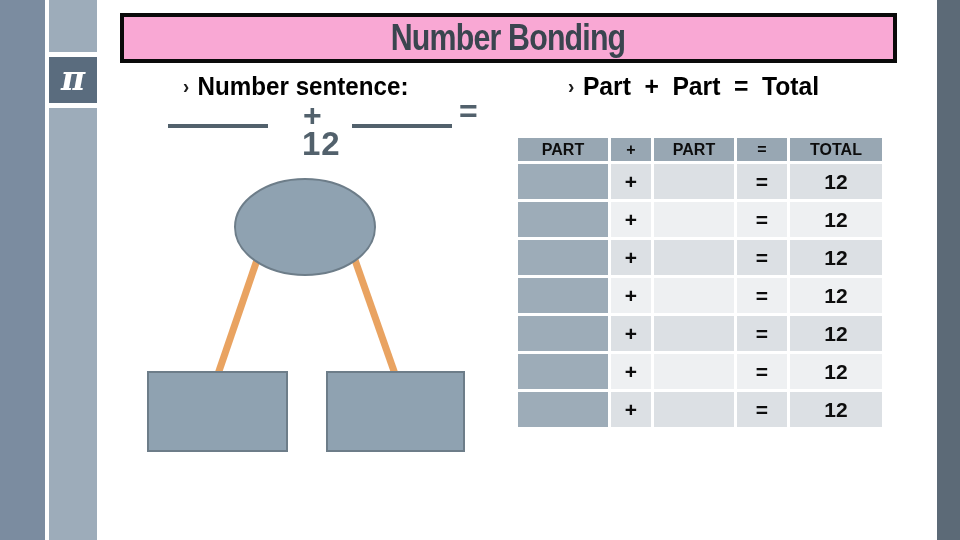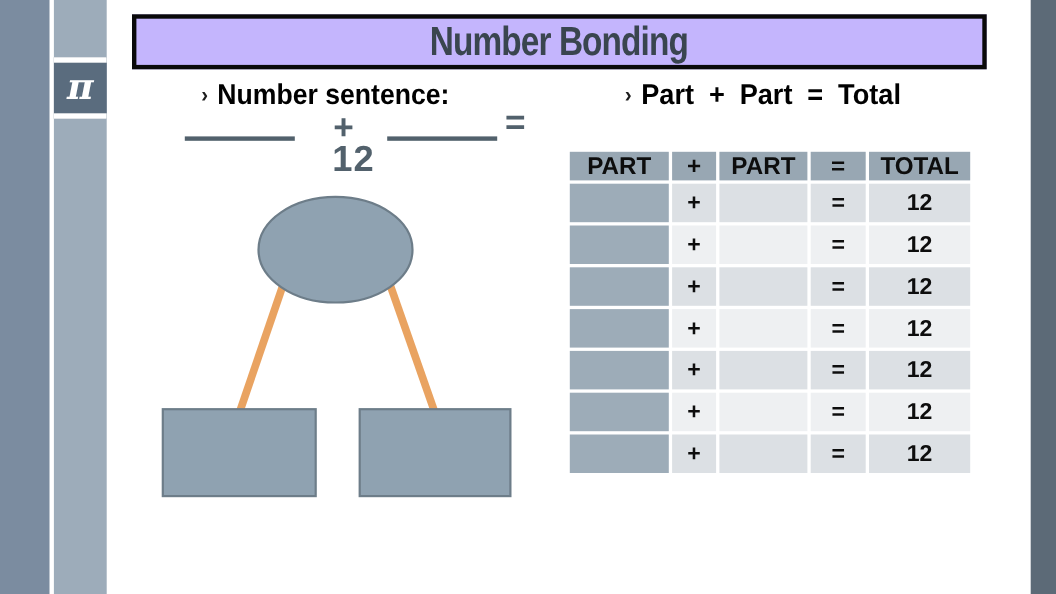--- a/index.html
+++ b/index.html
@@ -22,21 +22,21 @@
     border-top:5px solid #fff;border-bottom:5px solid #fff;
     display:flex;align-items:center;justify-content:center;
   }
   .pi-box span{
     color:#fff;font-family:"DejaVu Serif",serif;font-style:italic;font-weight:bold;
     font-size:33px;line-height:1;transform:translateY(-2px);
   }
   .rail-right{position:absolute;left:937px;top:0;width:23px;height:540px;background:var(--rightBar);}
   
   .title-box{
-    position:absolute;left:120px;top:13px;width:777px;height:50px;background:#c4b5fd;
+    position:absolute;left:120px;top:13px;width:777px;height:50px;background:#f9a8d4;
     border:4px solid #0a0a0a;display:flex;align-items:center;justify-content:center;
   }
   .title-box span{
     font-size:37px;font-weight:bold;color:var(--titleText);letter-spacing:-1px;
     transform:scaleX(0.82);white-space:nowrap;
   }
   
   .heading{position:absolute;display:flex;align-items:baseline;color:#000;
     font-size:26px;font-weight:bold;white-space:nowrap;}
   .heading .bullet{font-size:20px;font-weight:bold;color:#1d1d1d;margin-right:9px;transform:translateY(-2px);}
@@ -55,21 +55,21 @@
   .bond-svg{position:absolute;left:140px;top:175px;}
   .bond-svg line{stroke:var(--connector);stroke-width:7;stroke-linecap:butt;}
   .bond-svg ellipse{fill:var(--shapeFill);stroke:var(--shapeBorder);stroke-width:2;}
   .bond-svg rect{fill:var(--shapeFill);stroke:var(--shapeBorder);stroke-width:2;}
   
   .part-table{
     position:absolute;left:515px;top:135px;border-collapse:separate;border-spacing:3px;
     table-layout:fixed;
   }
   .part-table th{
-    background:var(--tableHeaderBg);color:var(--darkText);font-weight:bold;font-size:22px;
+    background:var(--tableHeaderBg);color:var(--darkText);font-weight:bold;font-size:16px;
     height:23px;text-align:center;letter-spacing:0;
   }
   .part-table td{
     height:35px;text-align:center;font-weight:bold;font-size:21px;color:var(--darkText);
   }
   .part-table td:first-child{background:var(--tableCol1Bg);}
   .part-table tr.odd  td:not(:first-child){background:var(--rowOdd);}
   .part-table tr.even td:not(:first-child){background:var(--rowEven);}
   .c1{width:90px}.c2{width:40px}.c3{width:80px}.c4{width:50px}.c5{width:92px}
 </style>

